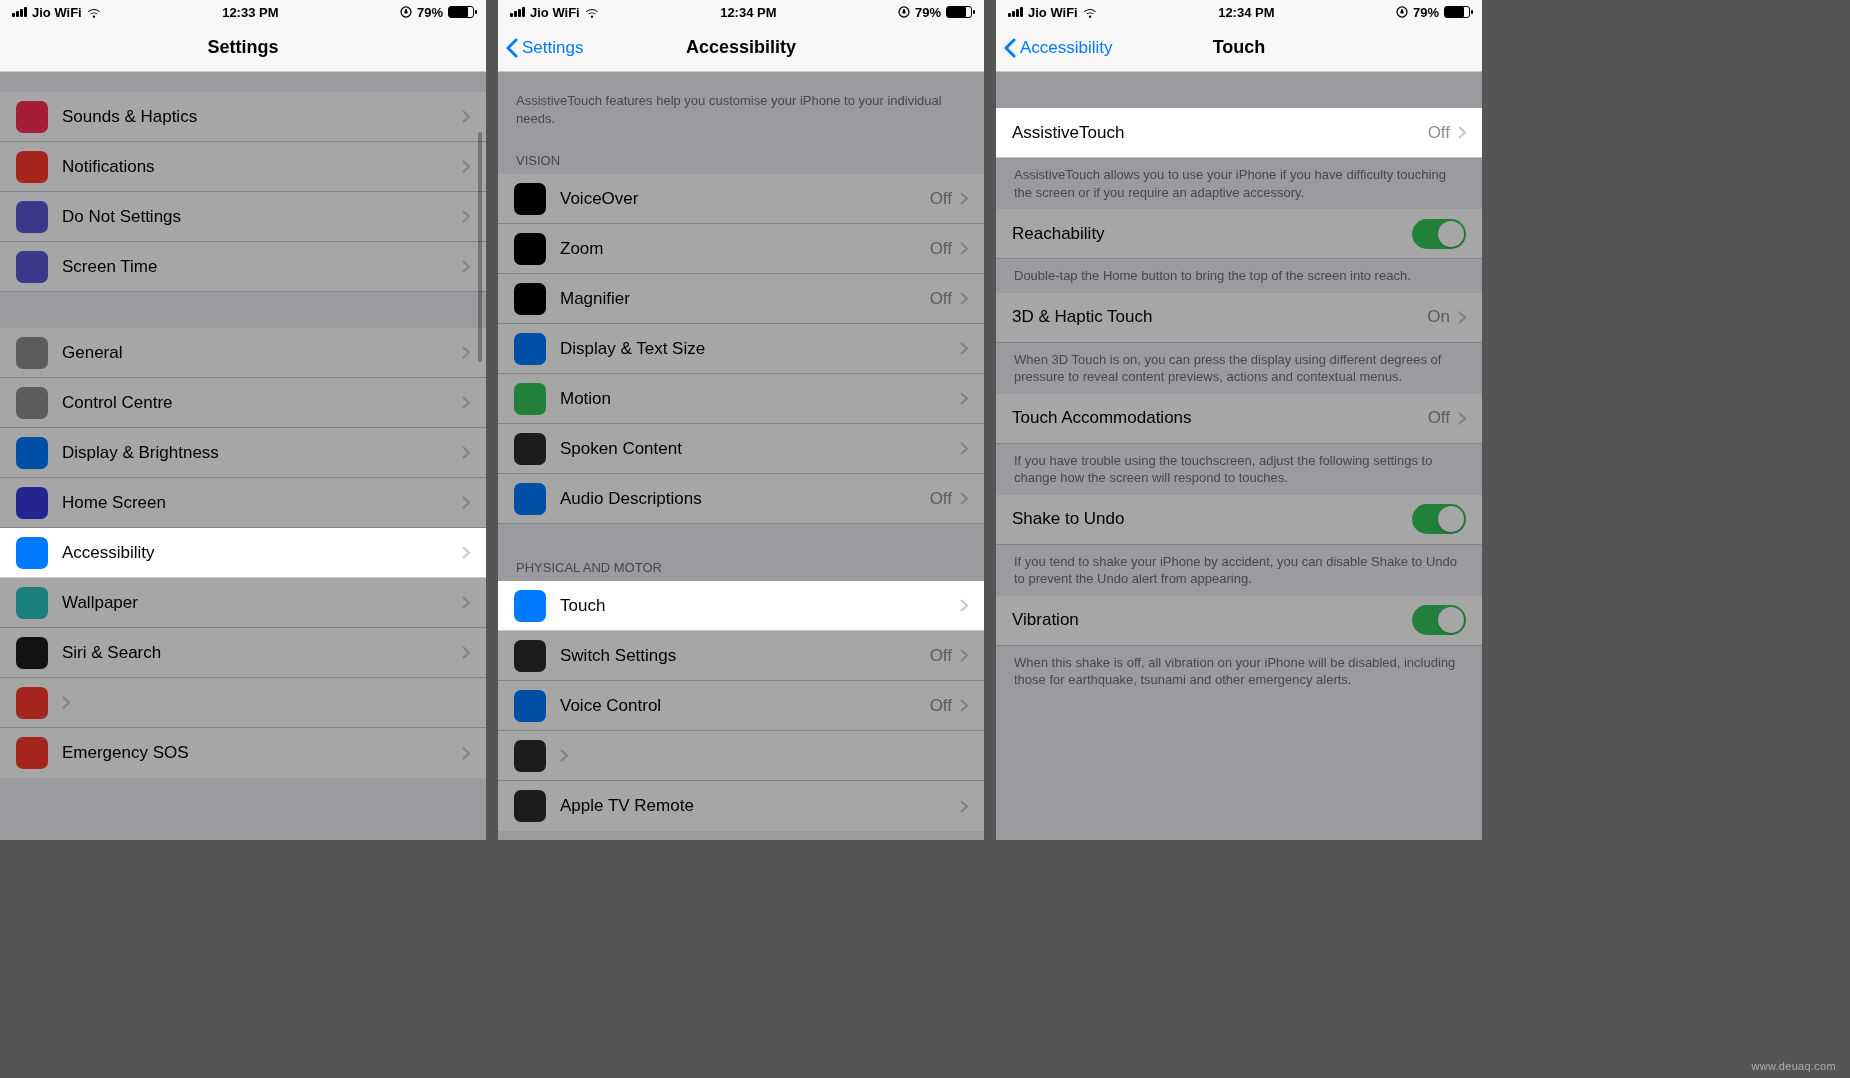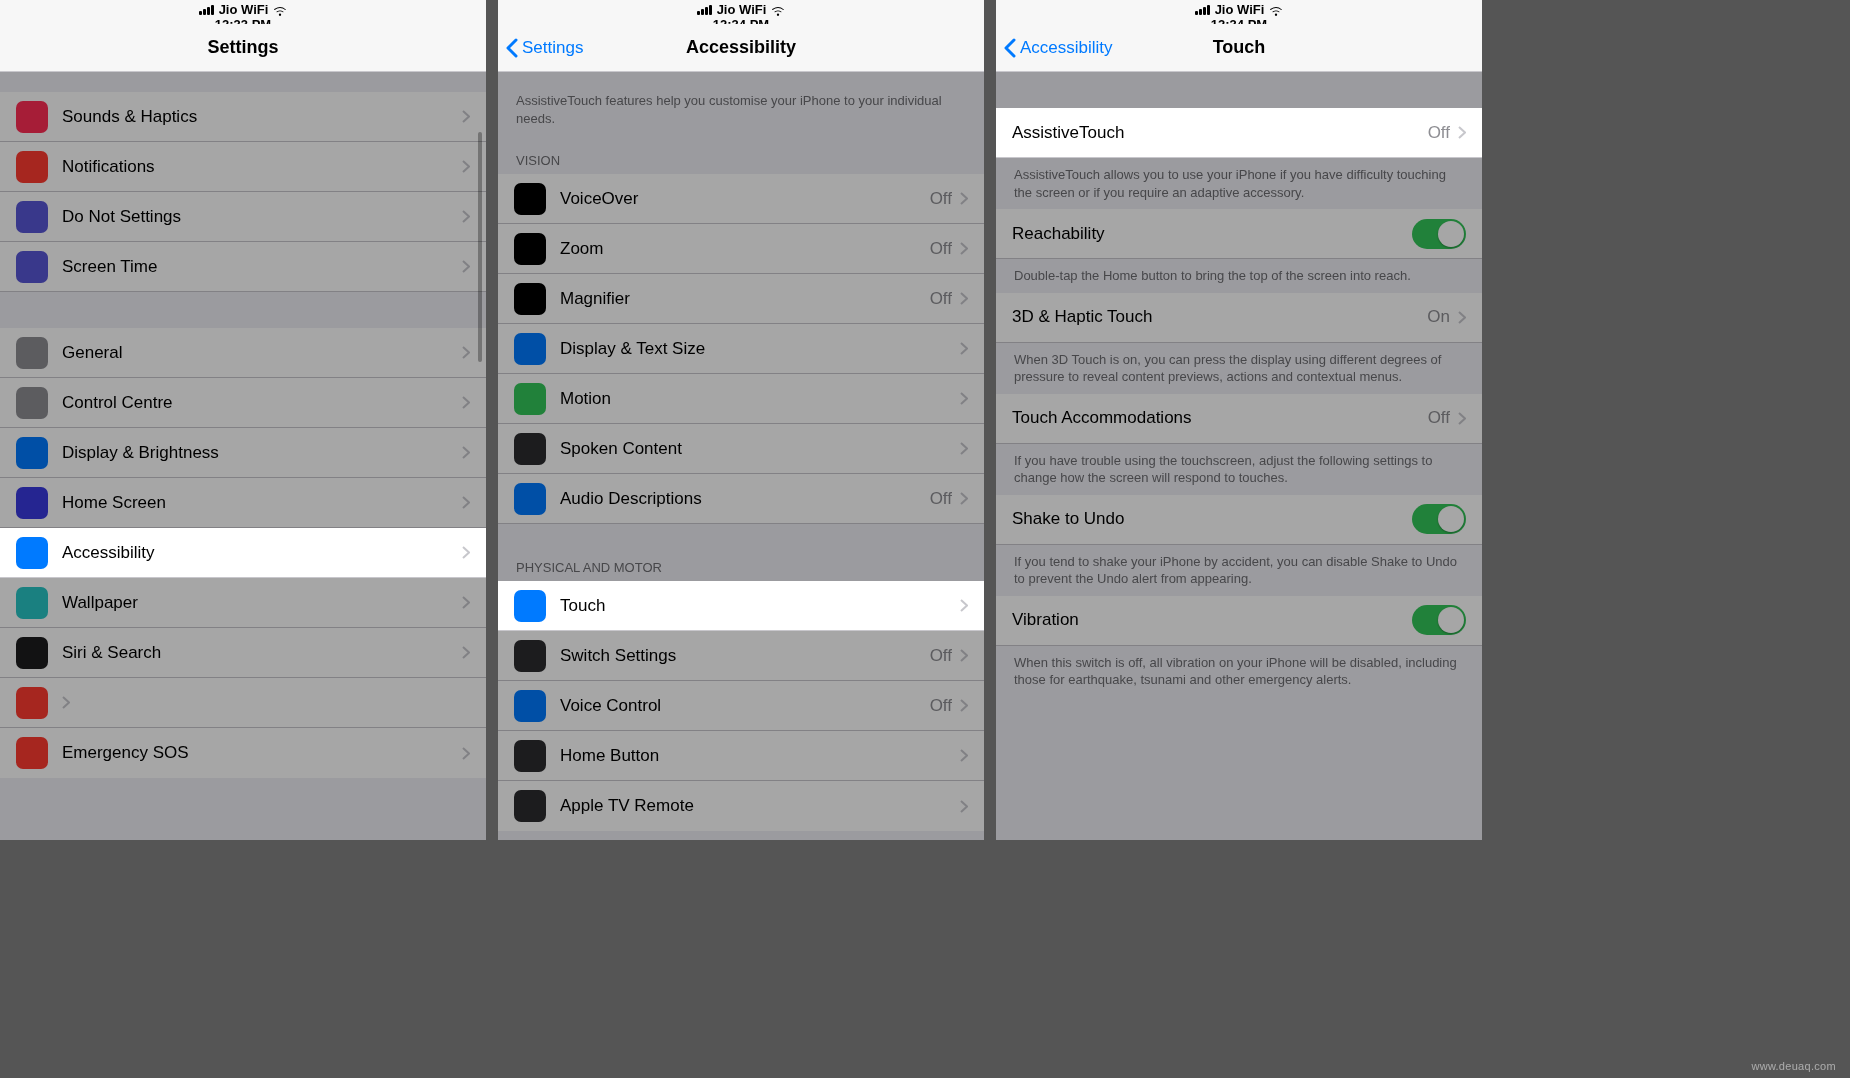--- a/index.html
+++ b/index.html
@@ -1,19 +1,19 @@
 <!DOCTYPE html>
 <html><head>
 <meta charset="utf-8">
 <style>
 * { margin: 0; padding: 0; box-sizing: border-box; font-family: -apple-system, "Helvetica Neue", Arial, sans-serif; }
 body { background: #555; display: flex; gap: 12px; padding: 0; width: 1850px; height: 1078px; }
 .phone { width: 486px; height: 840px; background: #efeff4; position: relative; overflow: hidden; display: flex; flex-direction: column; }
 .dimmed::after { content:""; position:absolute; inset:0; background: rgba(0,0,0,0.35); pointer-events:none; }
-.status-bar { height: 24px; display: flex; align-items: center; justify-content: space-between; padding: 2px 12px; font-size: 13px; font-weight: 600; color: #000; background: #f7f7f7; position: relative; z-index: 5; flex-direction: column; }
+.status-bar { height: 24px; display: flex; align-items: center; justify-content: space-between; padding: 2px 12px; font-size: 13px; font-weight: 600; color: #000; background: #f7f7f7; position: relative; z-index: 5; }
 .status-left, .status-right { display: flex; align-items: center; gap: 5px; }
 .signal { display: flex; align-items: flex-end; gap: 1px; }
 .signal span { width: 3px; background: #000; border-radius: 1px; }
 .signal span:nth-child(1){height:4px}.signal span:nth-child(2){height:6px}.signal span:nth-child(3){height:8px}.signal span:nth-child(4){height:10px}
 .wifi-icon { width: 14px; height: 14px; }
 .battery { width: 26px; height: 12px; border: 1.5px solid #000; border-radius: 3px; position: relative; }
 .battery::after { content:""; position:absolute; right:-4px; top:3px; width:2px; height:4px; background:#000; border-radius:1px; }
 .battery-fill { background:#000; height:100%; width:79%; border-radius:1px; }
 .nav-bar { height: 48px; display: flex; align-items: center; justify-content: center; background: #f7f7f7; border-bottom: 1px solid #c8c7cc; position: relative; z-index: 5;}
 .nav-title { font-size: 18px; font-weight: 600; }
@@ -277,21 +277,20 @@
       <div class="row">
         <div class="icon-sq" style="background:#007aff"></div>
         <span class="row-label">Voice Control</span>
         <span class="row-value">Off</span>
         <svg class="chevron" viewBox="0 0 8 13" fill="none" stroke="#c7c7cc" stroke-width="2">
           <polyline points="1,1 7,6.5 1,12"></polyline>
         </svg>
       </div>
       <div class="row">
         <div class="icon-sq" style="background:#2c2c2e"></div>
-        <span class="row-label">Home Button</span>
         <svg class="chevron" viewBox="0 0 8 13" fill="none" stroke="#c7c7cc" stroke-width="2">
           <polyline points="1,1 7,6.5 1,12"></polyline>
         </svg>
       </div>
       <div class="row">
         <div class="icon-sq" style="background:#2c2c2e"></div>
         <span class="row-label">Apple TV Remote</span>
         <svg class="chevron" viewBox="0 0 8 13" fill="none" stroke="#c7c7cc" stroke-width="2">
           <polyline points="1,1 7,6.5 1,12"></polyline>
         </svg>
@@ -372,17 +371,17 @@
     <div class="row">
       <span class="row-label">Shake to Undo</span>
       <div class="toggle"></div>
     </div>
     <div class="footer-text">If you tend to shake your iPhone by accident, you can disable Shake to Undo to prevent the Undo alert from appearing.</div>
 
     <div class="row">
       <span class="row-label">Vibration</span>
       <div class="toggle"></div>
     </div>
-    <div class="footer-text">When this switch is off, all vibration on your iPhone will be disabled, including those for earthquake, tsunami and other emergency alerts.</div>
+    <div class="footer-text">When this shake is off, all vibration on your iPhone will be disabled, including those for earthquake, tsunami and other emergency alerts.</div>
   </div>
 </div>
 
 <div class="watermark">www.deuaq.com</div>
 
 </body></html>

